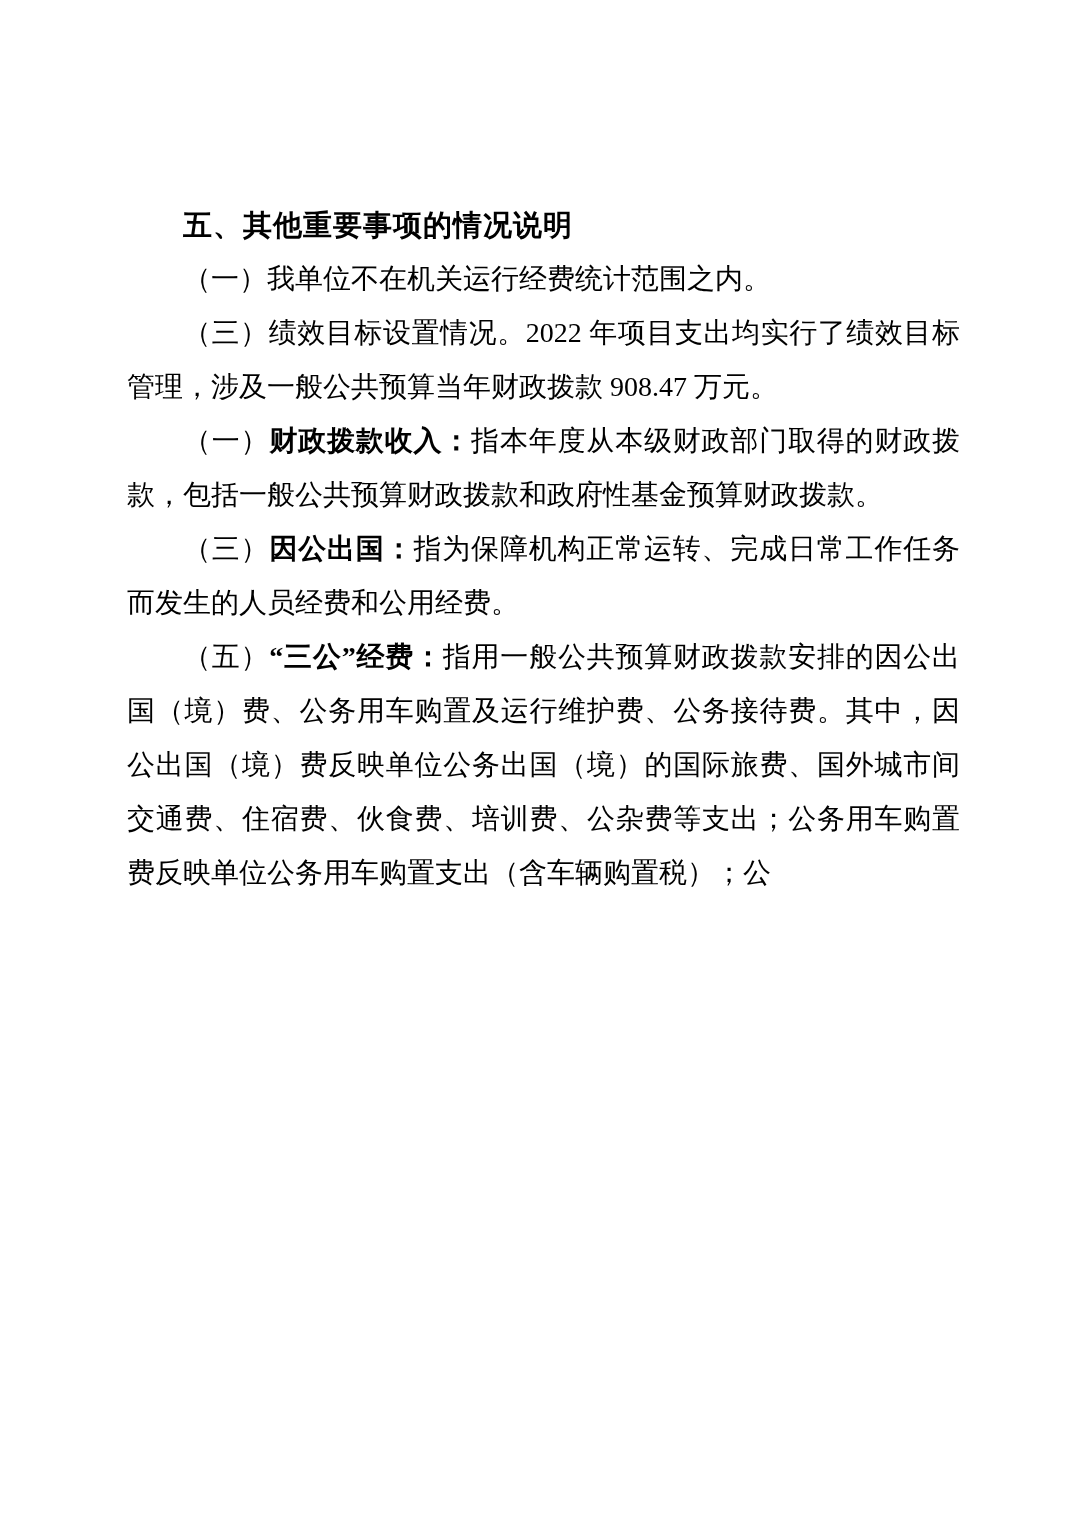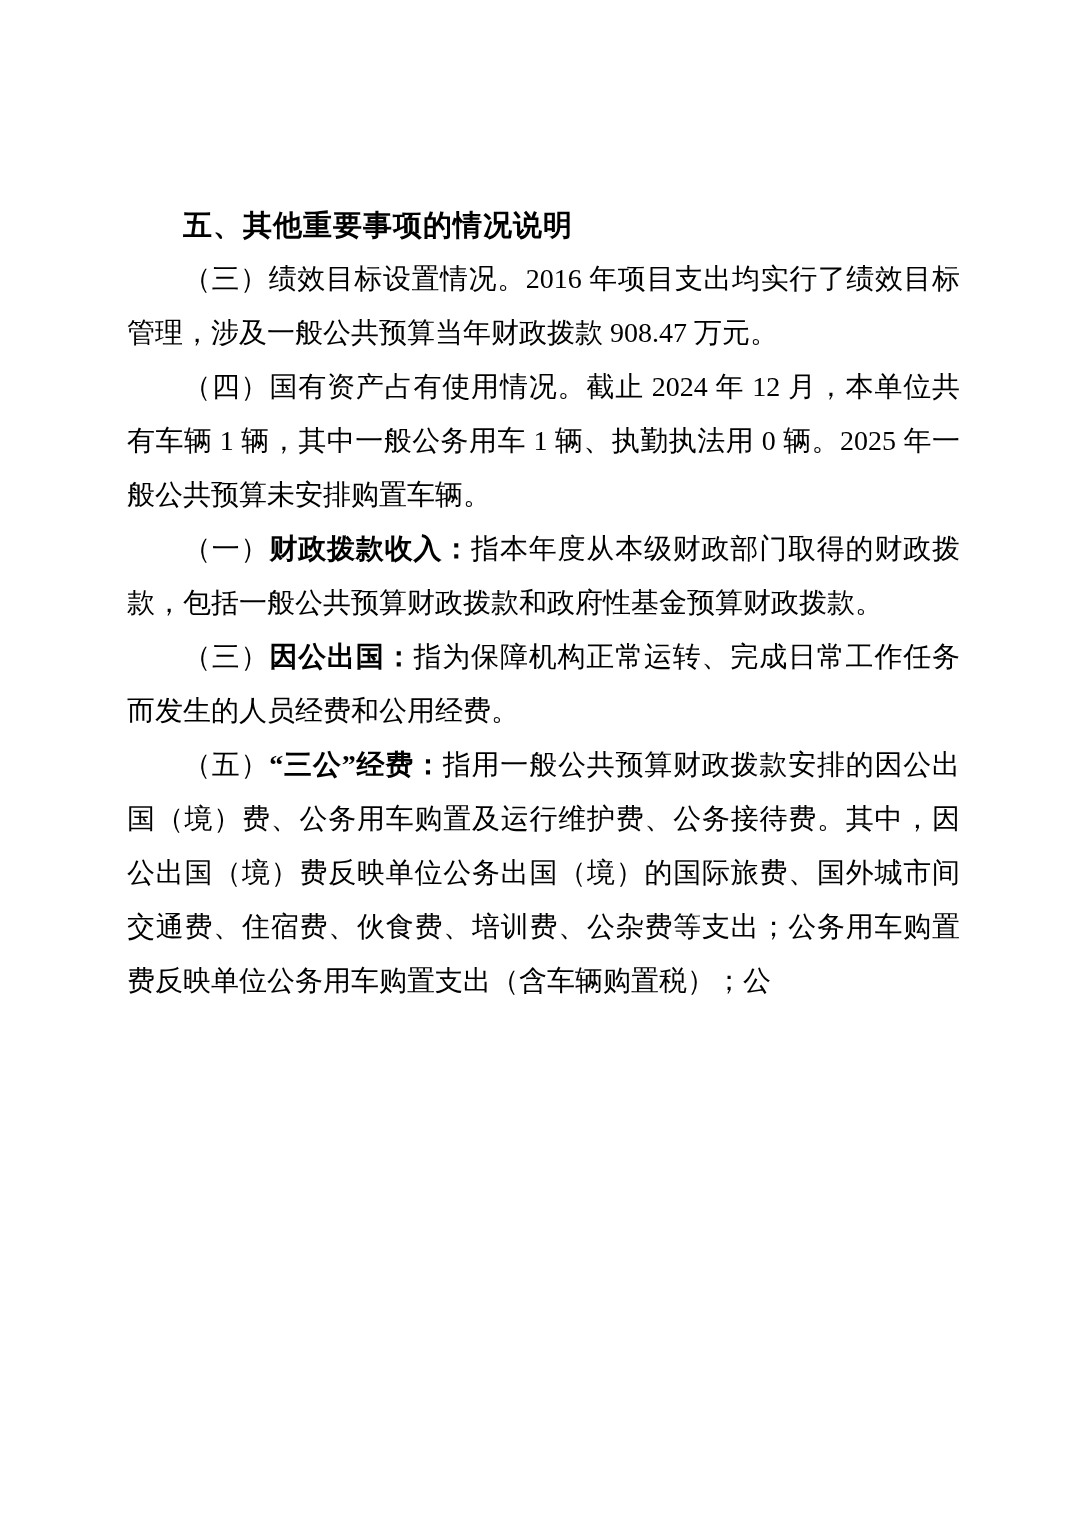--- a/index.html
+++ b/index.html
@@ -47,25 +47,25 @@
     font-weight: bold;
   }
 </style>
 </head>
 <body>
 
 <div class="page doc">
 
   <h2>五、其他重要事项的情况说明</h2>
 
+  <p><span>（一）</span><span class="term"></span><span>我单位不在机关运行经费统计范围之内。</span></p>
 
 
-  <p><span>（三）</span><span class="term"></span><span>绩效目标设置情况。2016 年项目支出均实行了绩效目标管理，涉及一般公共预算当年财政拨款 908.47 万元。</span></p>
+  <p><span>（三）</span><span class="term"></span><span>绩效目标设置情况。2022 年项目支出均实行了绩效目标管理，涉及一般公共预算当年财政拨款 908.47 万元。</span></p>
 
-  <p><span>（四）</span><span class="term"></span><span>国有资产占有使用情况。截止 2024 年 12 月，本单位共有车辆 1 辆，其中一般公务用车 1 辆、执勤执法用 0 辆。2025 年一般公共预算未安排购置车辆。</span></p>
 
 
   <p><span>（一）</span><span class="term">财政拨款收入：</span><span>指本年度从本级财政部门取得的财政拨款，包括一般公共预算财政拨款和政府性基金预算财政拨款。</span></p>
 
 
   <p><span>（三）</span><span class="term">因公出国：</span><span>指为保障机构正常运转、完成日常工作任务而发生的人员经费和公用经费。</span></p>
 
 
   <p><span>（五）</span><span class="term">“三公”经费：</span><span>指用一般公共预算财政拨款安排的因公出国（境）费、公务用车购置及运行维护费、公务接待费。其中，因公出国（境）费反映单位公务出国（境）的国际旅费、国外城市间交通费、住宿费、伙食费、培训费、公杂费等支出；公务用车购置费反映单位公务用车购置支出（含车辆购置税）；公</span></p>
 

